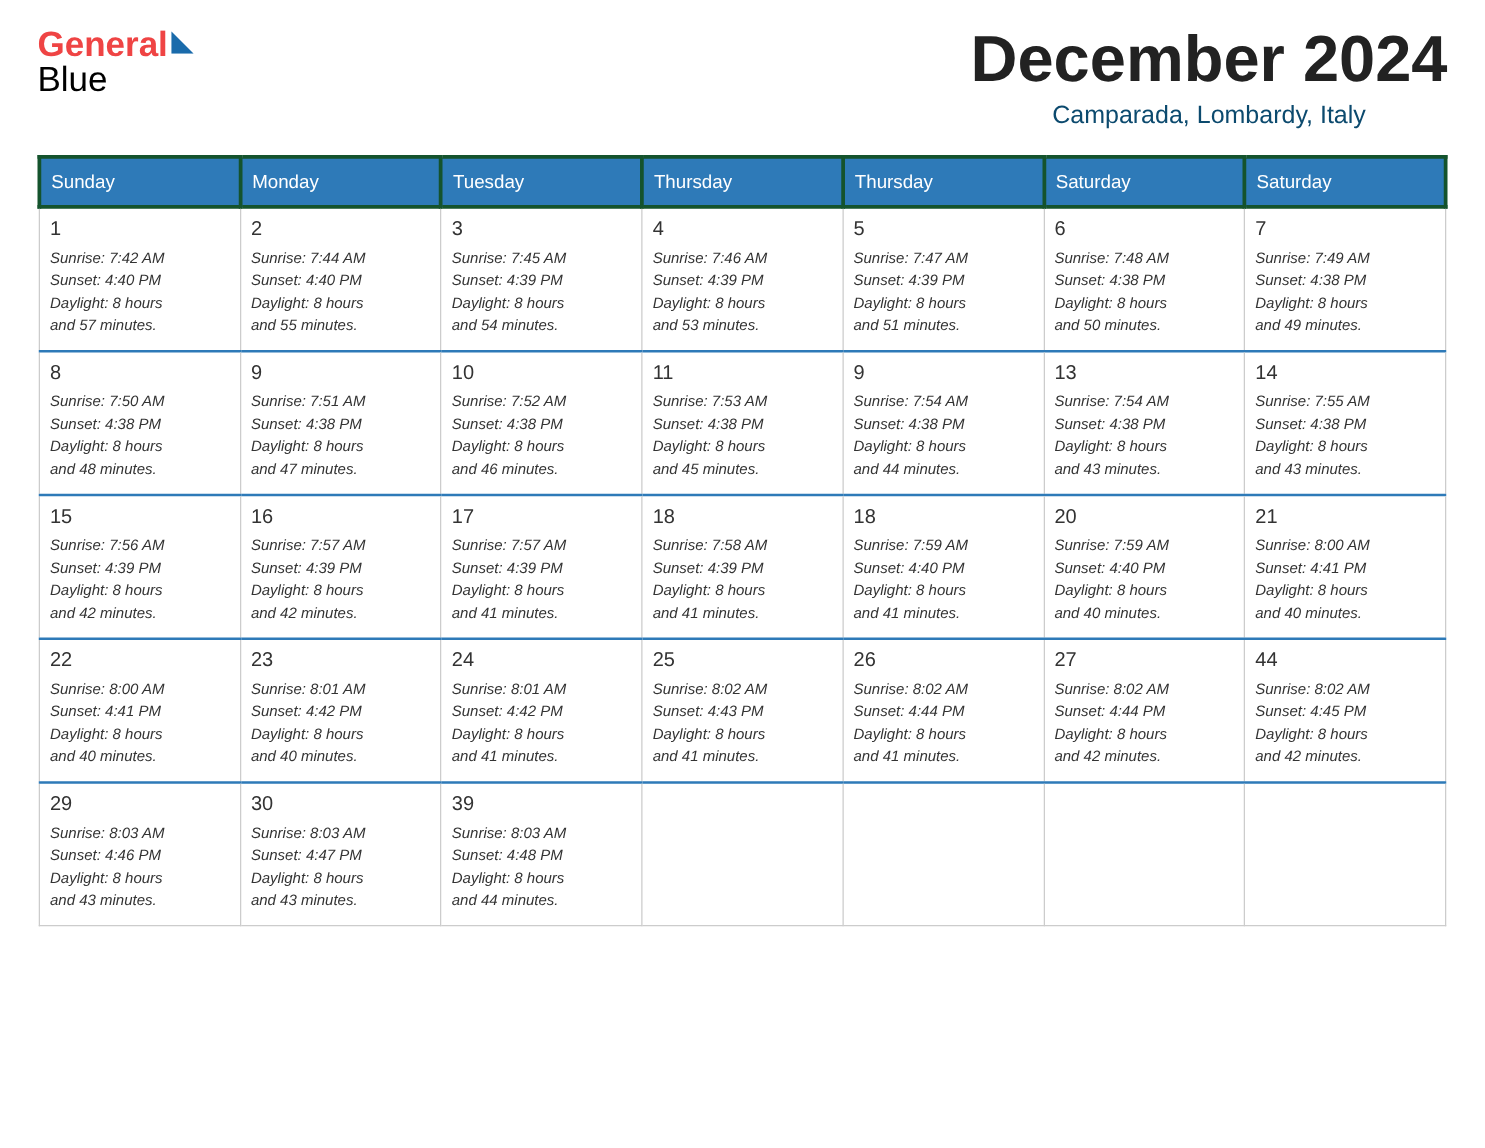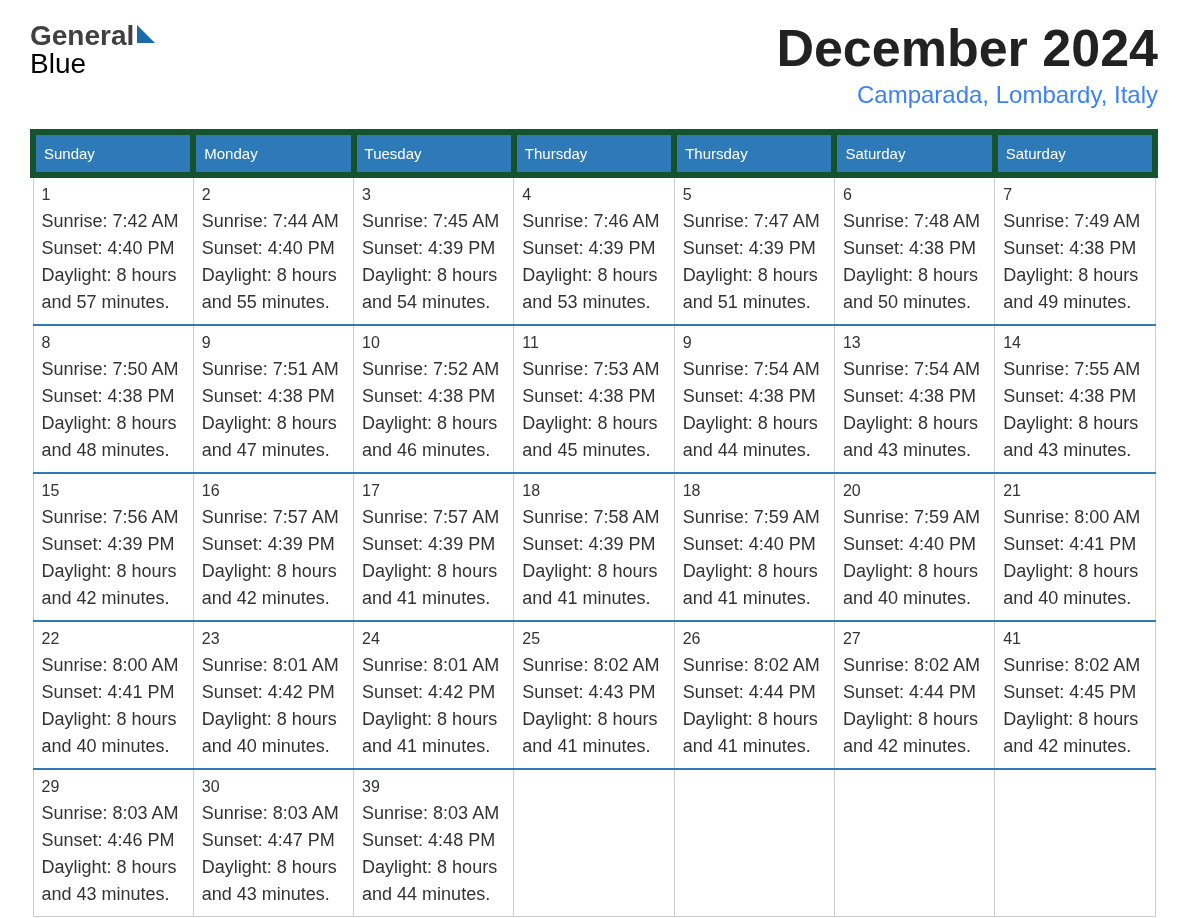--- a/index.html
+++ b/index.html
@@ -15,75 +15,76 @@
       justify-content: space-between;
       align-items: flex-start;
       margin-bottom: 20px;
     }
     .logo {
       display: flex;
       flex-direction: column;
       align-items: flex-start;
     }
     .title-area {
-      text-align: right;
+      text-align: center;
     }
     .month-title {
       font-size: 52px;
       font-weight: bold;
       color: #222;
       line-height: 1.1;
     }
     .location-title {
-      font-size: 24px;
-      color: #3b82f6;
+      font-size: 20px;
+      color: #0c4a6e;
       margin-top: 4px;
     }
     .calendar-table {
       width: 100%;
       border-collapse: collapse;
       table-layout: fixed;
     }
     .calendar-table th {
       background-color: #2e7ab8;
       color: white;
       padding: 10px 8px;
       font-size: 15px;
       font-weight: normal;
       text-align: left;
-      border: 6px solid #14532d;
+      border: 3px solid #14532d;
     }
     .calendar-table td {
       vertical-align: top;
       padding: 8px;
       border: 1px solid #ccc;
       border-top: 2px solid #2e7ab8;
       font-size: 13px;
       color: #333;
       height: 115px;
     }
     .day-number {
       font-size: 16px;
       font-weight: normal;
       margin-bottom: 4px;
       display: block;
     }
     .day-info {
-      font-size: 18px;
+      font-size: 12px;
       line-height: 1.5;
       color: #333;
+      font-style: italic;
     }
   </style>
 </head>
 <body>
 
 <div class="header-area">
   <div class="logo">
     <div style="display:flex; align-items:center;">
-      <span style="font-size:28px; font-weight:bold; color:#404040;">General</span>
+      <span style="font-size:28px; font-weight:bold; color:#ef4444;">General</span>
       <span style="display:inline-block; margin-left:3px; margin-top:0;">
         <svg width="18" height="18" viewBox="0 0 18 18">
           <polygon points="0,0 18,18 0,18" fill="#1a6bab"></polygon>
         </svg>
       </span>
     </div>
     <span style="font-size:28px; font-weight:normal; color:#000000; margin-top:-4px; margin-left:0;">Blue</span>
   </div>
   <div class="title-area">
     <div class="month-title">December 2024</div>
@@ -213,21 +214,21 @@
       </td>
         <td>
         <span class="day-number">26</span>
         <div class="day-info">Sunrise: 8:02 AM<br>Sunset: 4:44 PM<br>Daylight: 8 hours<br>and 41 minutes.</div>
       </td>
         <td>
         <span class="day-number">27</span>
         <div class="day-info">Sunrise: 8:02 AM<br>Sunset: 4:44 PM<br>Daylight: 8 hours<br>and 42 minutes.</div>
       </td>
         <td>
-        <span class="day-number">41</span>
+        <span class="day-number">44</span>
         <div class="day-info">Sunrise: 8:02 AM<br>Sunset: 4:45 PM<br>Daylight: 8 hours<br>and 42 minutes.</div>
       </td>
       </tr>
       <tr>
         <td>
         <span class="day-number">29</span>
         <div class="day-info">Sunrise: 8:03 AM<br>Sunset: 4:46 PM<br>Daylight: 8 hours<br>and 43 minutes.</div>
       </td>
         <td>
         <span class="day-number">30</span>

